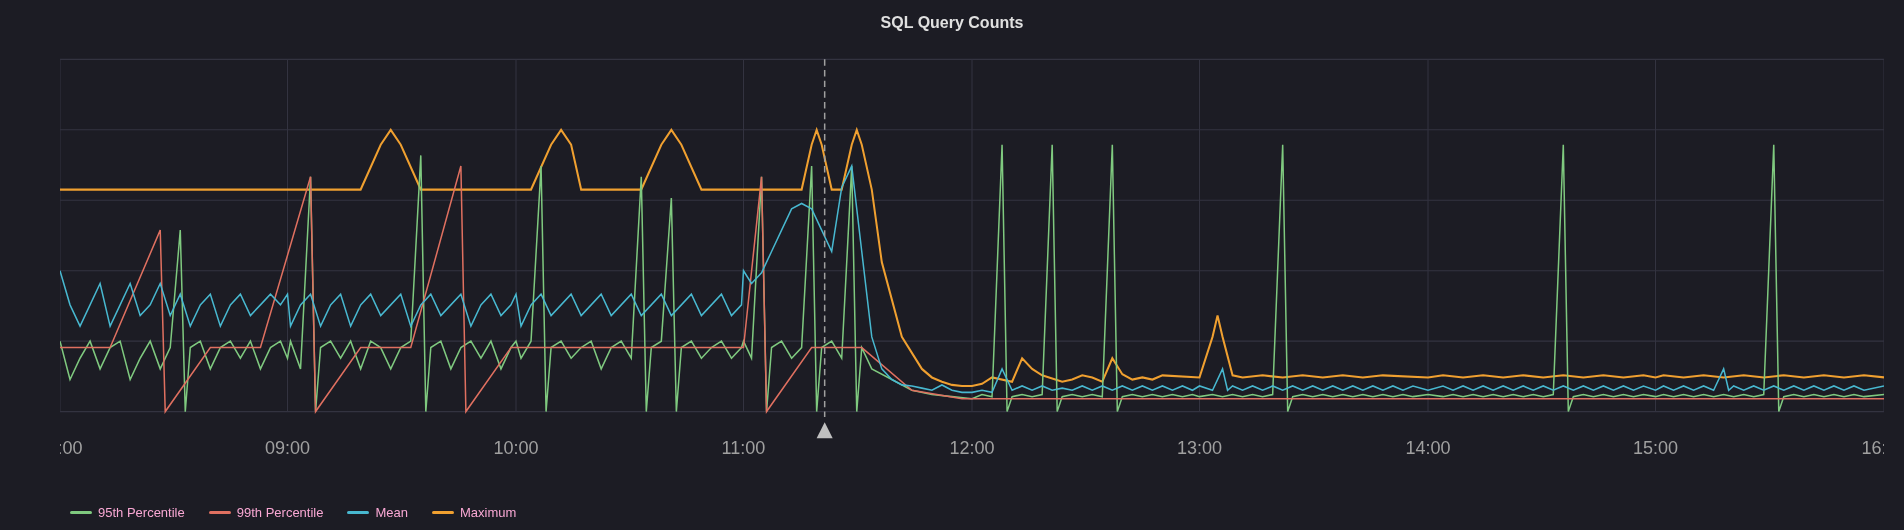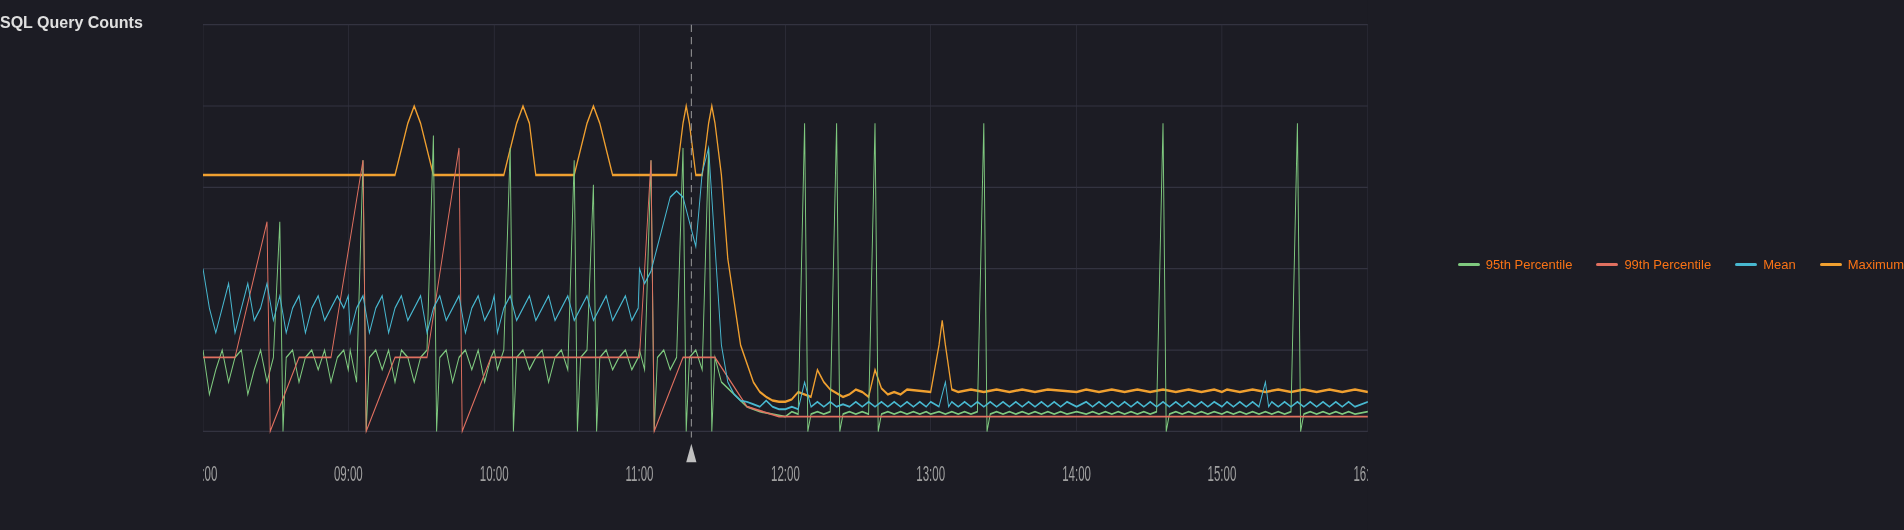--- a/index.html
+++ b/index.html
@@ -9,21 +9,21 @@
       height: 530px;
       overflow: hidden;
       font-family: Arial, sans-serif;
     }
     .chart-container {
       width: 1904px;
       height: 530px;
       background: #1c1c24;
       position: relative;
       display: flex;
-      flex-direction: row;
+      flex-direction: column;
     }
     .chart-title {
       text-align: center;
       color: #e0e0e0;
       font-size: 16px;
       font-weight: bold;
       padding: 14px 0 6px 0;
     }
     .chart-area {
       flex: 1;
@@ -38,21 +38,21 @@
       display: flex;
       flex-direction: row;
       align-items: center;
       gap: 24px;
       padding: 8px 0 10px 70px;
     }
     .legend-item {
       display: flex;
       align-items: center;
       gap: 6px;
-      color: #f97316;
+      color: #f9a8d4;
       font-size: 13px;
     }
     .legend-line {
       width: 22px;
       height: 3px;
       border-radius: 2px;
     }
   </style>
 </head>
 <body>

